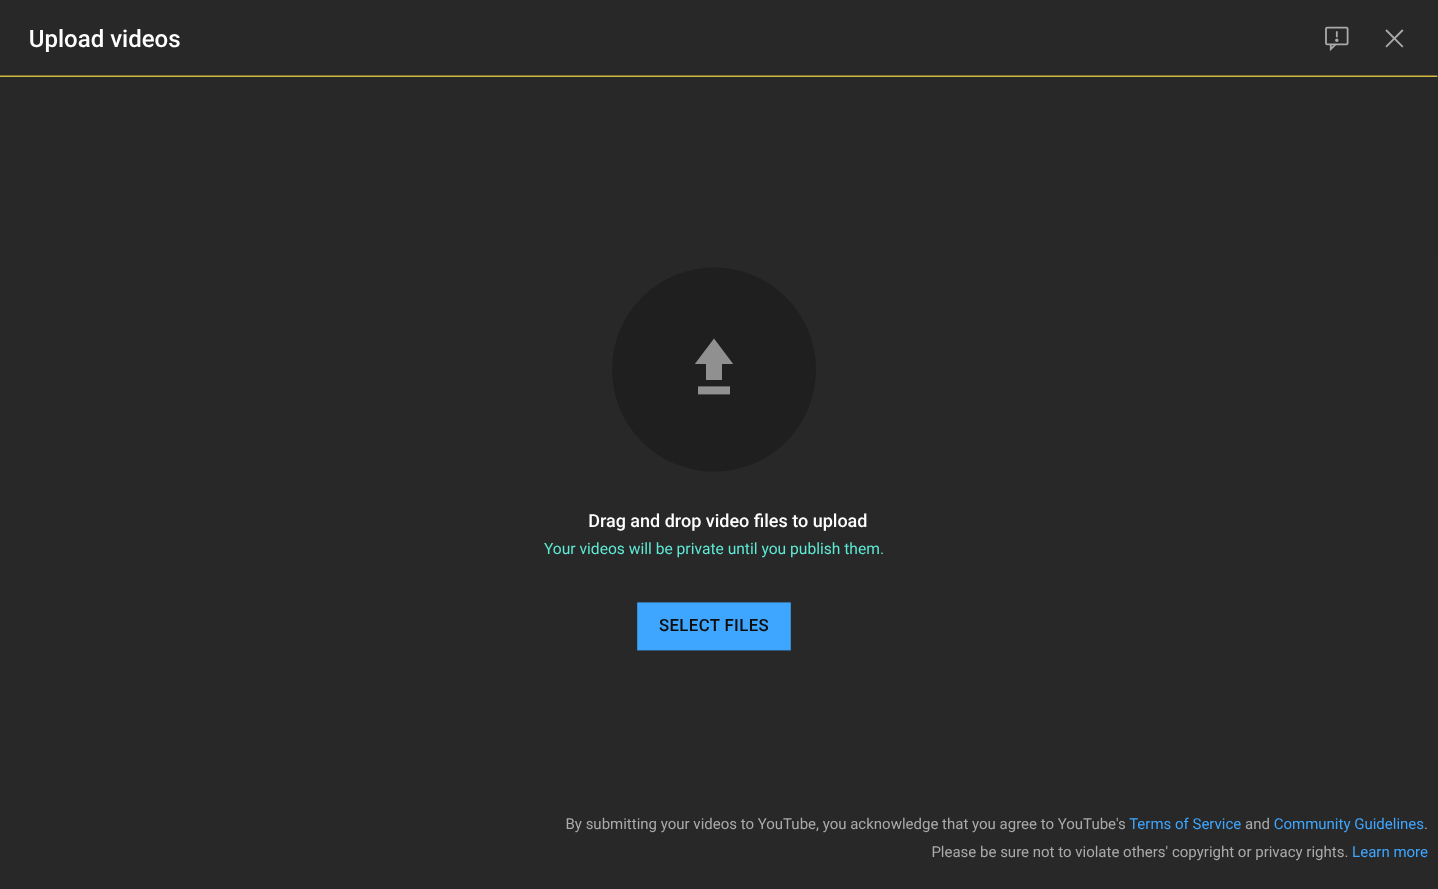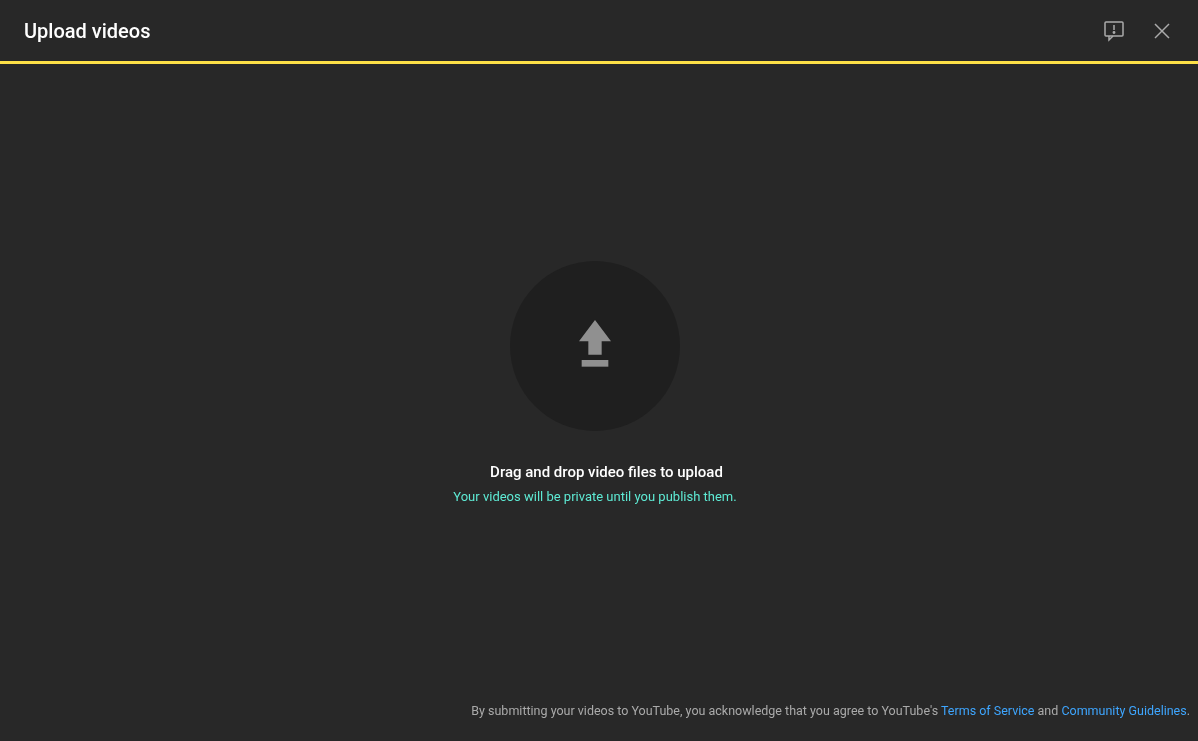--- a/index.html
+++ b/index.html
@@ -15,21 +15,21 @@
       color: #ffffff;
       overflow: hidden;
       position: relative;
     }
     .header {
       height: 64px;
       display: flex;
       align-items: center;
       justify-content: space-between;
       padding: 0 24px;
-      border-bottom: 3px solid #fde047;
+      border-bottom: 1px solid #fde047;
     }
     .header-title {
       font-size: 20px;
       font-weight: 500;
       color: #ffffff;
     }
     .header-actions {
       display: flex;
       align-items: center;
       gap: 24px;
@@ -145,20 +145,24 @@
     <div class="upload-circle">
       <span class="upload-icon">
         <svg width="64" height="64" viewBox="0 0 48 48" fill="currentColor">
           <path d="M24 6 L12 22 L19 22 L19 32 L29 32 L29 22 L36 22 Z"></path>
           <rect x="14" y="36" width="20" height="5"></rect>
         </svg>
       </span>
     </div>
     <div class="upload-heading">Drag and drop video files to upload</div>
     <div class="upload-sub">Your videos will be private until you publish them.</div>
+    <button class="select-button">SELECT FILES</button>
   </div>
 </div>
 
 <div class="footer">
   <div>
     <span>By submitting your videos to YouTube, you acknowledge that you agree to YouTube's </span><a>Terms of Service</a><span> and </span><a>Community Guidelines</a><span>.</span>
   </div>
+  <div>
+    <span>Please be sure not to violate others' copyright or privacy rights. </span><a>Learn more</a>
+  </div>
 </div>
 
 </body></html>

